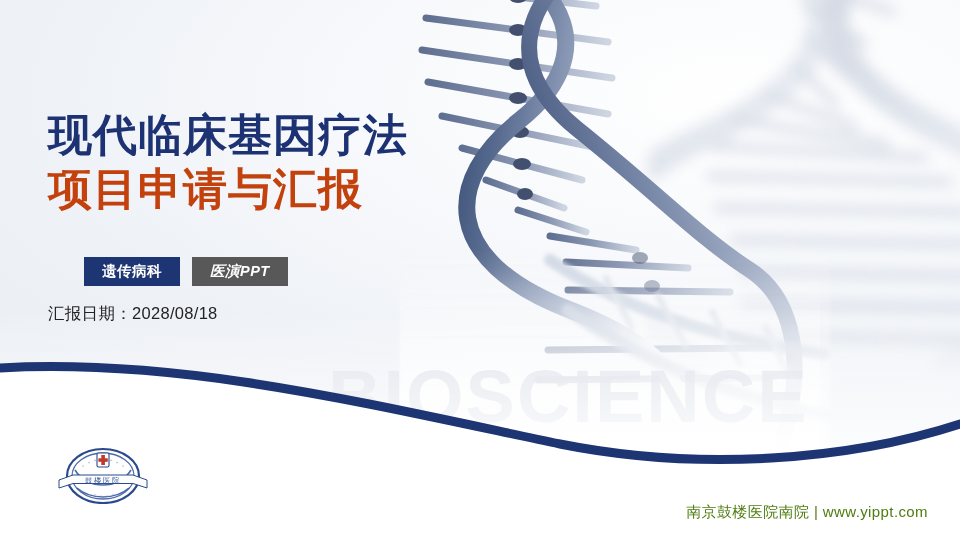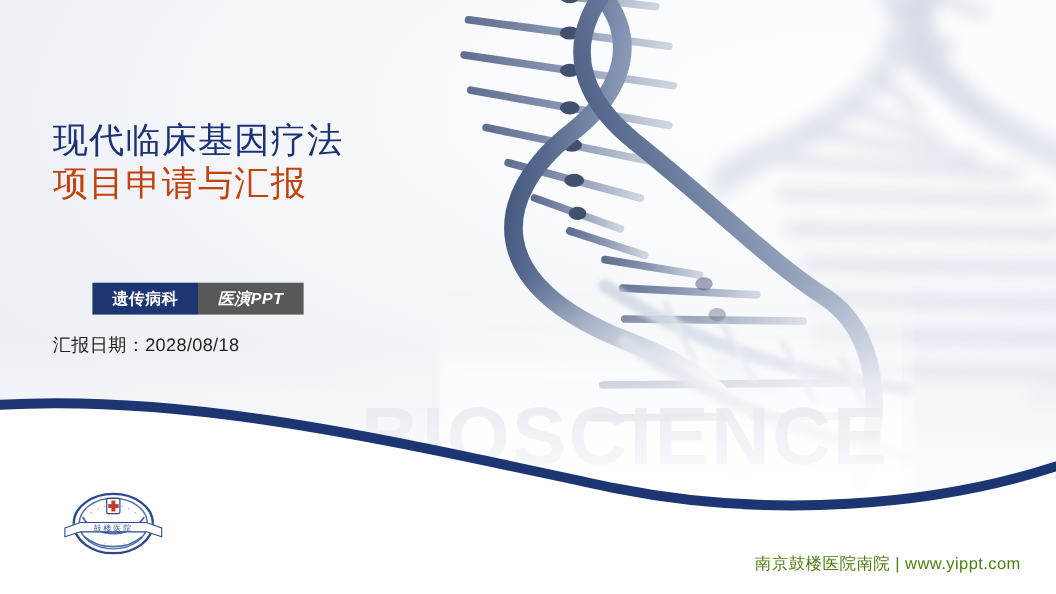--- a/index.html
+++ b/index.html
@@ -88,37 +88,37 @@
   }
 
   
   .title-block {
     position: absolute;
     left: 48px;
     top: 108px;
     z-index: 20;
   }
   .title-line {
-    font-size: 32px;
-    font-weight: 400;
+    font-size: 44px;
+    font-weight: 700;
     line-height: 1.22;
     letter-spacing: 1px;
     white-space: nowrap;
     margin: 0;
   }
   .title-line.l1 { color: #1c3272; }
   .title-line.l2 { color: #c2410c; }
 
   .badges {
     position: absolute;
     left: 48px;
     top: 257px;
     z-index: 20;
     display: flex;
-    gap: 0;
+    gap: 12px;
     padding-left: 36px;
   }
   .badge {
     display: flex;
     align-items: center;
     justify-content: center;
     height: 29px;
     padding: 0 18px;
     font-size: 14.5px;
     font-weight: 700;

